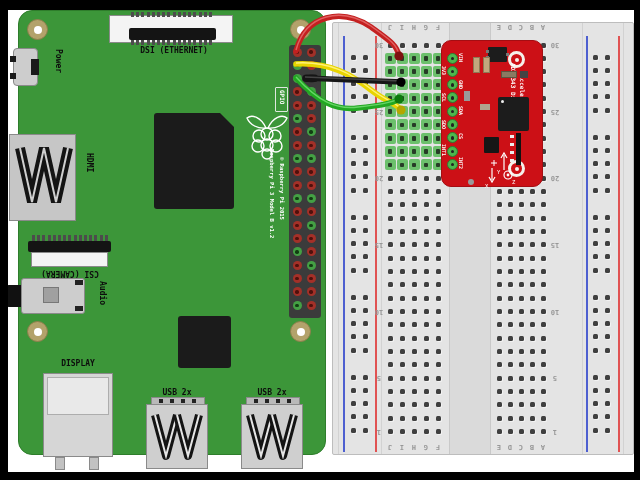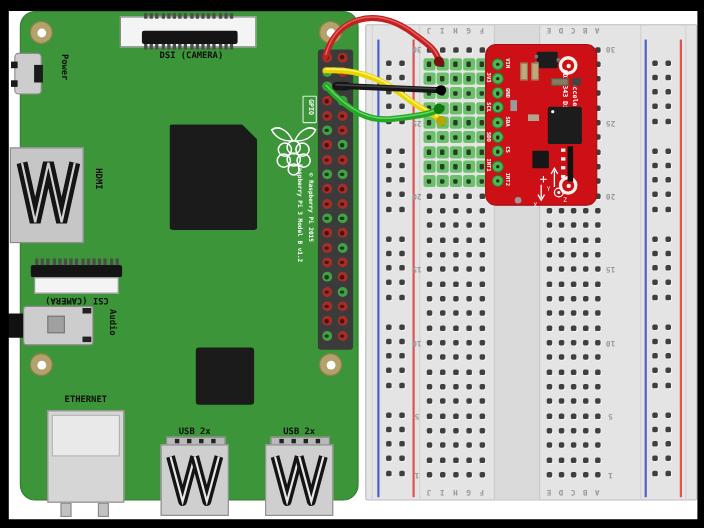--- a/index.html
+++ b/index.html
@@ -76,21 +76,21 @@
 
     <div class="mount" style="left:8px;top:8px;"></div>
     <div class="mount" style="left:271px;top:8px;"></div>
     <div class="mount" style="left:271px;top:310px;"></div>
     <div class="mount" style="left:8px;top:310px;"></div>
 
     <div class="port" style="left:90px;top:4px;width:124px;height:28px;background:#f4f4f4;"></div>
     <div class="abs" id="dsi-teeth-top"></div>
     <div class="abs" style="left:110px;top:17px;width:87px;height:12px;background:#141414;border-radius:2px;"></div>
     <div class="abs" id="dsi-teeth-bottom"></div>
-    <div class="pi-label ctr" style="left:155px;top:39px;">DSI (CAMERA)</div>
+    <div class="pi-label ctr" style="left:155px;top:39px;">DSI (ETHERNET)</div>
 
     <div class="port" style="left:-6px;top:37px;width:25px;height:38px;border-radius:4px;"></div>
     <div class="abs" style="left:-9px;top:45px;width:6px;height:6px;background:#1a1a1a;"></div>
     <div class="abs" style="left:-9px;top:62px;width:6px;height:6px;background:#1a1a1a;"></div>
     <div class="abs" style="left:12px;top:48px;width:8px;height:16px;background:#1a1a1a;"></div>
     <div class="pi-label vtext" style="left:44px;top:38px;color:#0d0d0d;">Power</div>
 
     <div class="port" style="left:-10px;top:123px;width:67px;height:87px;background:#c6c6c6;"></div>
     <div class="pi-label vtext" style="left:75px;top:142px;">HDMI</div>
 
@@ -103,21 +103,21 @@
     <div class="port" style="left:2px;top:267px;width:64px;height:36px;border-radius:3px;"></div>
     <div class="abs" style="left:24px;top:276px;width:16px;height:16px;background:#a0a0a0;border:1px solid #777;"></div>
     <div class="abs" style="left:56px;top:269px;width:8px;height:5px;background:#222;"></div>
     <div class="abs" style="left:56px;top:295px;width:8px;height:5px;background:#222;"></div>
     <div class="pi-label vtext" style="left:88px;top:270px;">Audio</div>
 
     <div class="chip" style="left:135px;top:102px;width:80px;height:96px;
          clip-path:polygon(0 0,calc(100% - 14px) 0,100% 14px,100% 100%,0 100%);"></div>
     <div class="chip" style="left:159px;top:305px;width:53px;height:52px;"></div>
 
-    <div class="pi-label ctr" style="left:59px;top:352px;">ETHERNET</div>
+    <div class="pi-label ctr" style="left:59px;top:352px;">DISPLAY</div>
     <div class="port" style="left:24px;top:362px;width:70px;height:84px;background:#d6d6d6;"></div>
     <div class="abs" style="left:28px;top:366px;width:62px;height:38px;background:#e9e9e9;border:1px solid #adadad;"></div>
     <div class="port" style="left:36px;top:446px;width:10px;height:13px;background:#c2c2c2;"></div>
     <div class="port" style="left:70px;top:446px;width:10px;height:13px;background:#c2c2c2;"></div>
 
     <div class="pi-label ctr" style="left:158px;top:381px;">USB 2x</div>
     <div class="port" style="left:132px;top:386px;width:54px;height:8px;background:#b9b9b9;"></div>
     <div class="port" style="left:127px;top:393px;width:62px;height:65px;background:#cfcfcf;"></div>
     <div class="pi-label ctr" style="left:253px;top:381px;">USB 2x</div>
     <div class="port" style="left:227px;top:386px;width:54px;height:8px;background:#b9b9b9;"></div>

